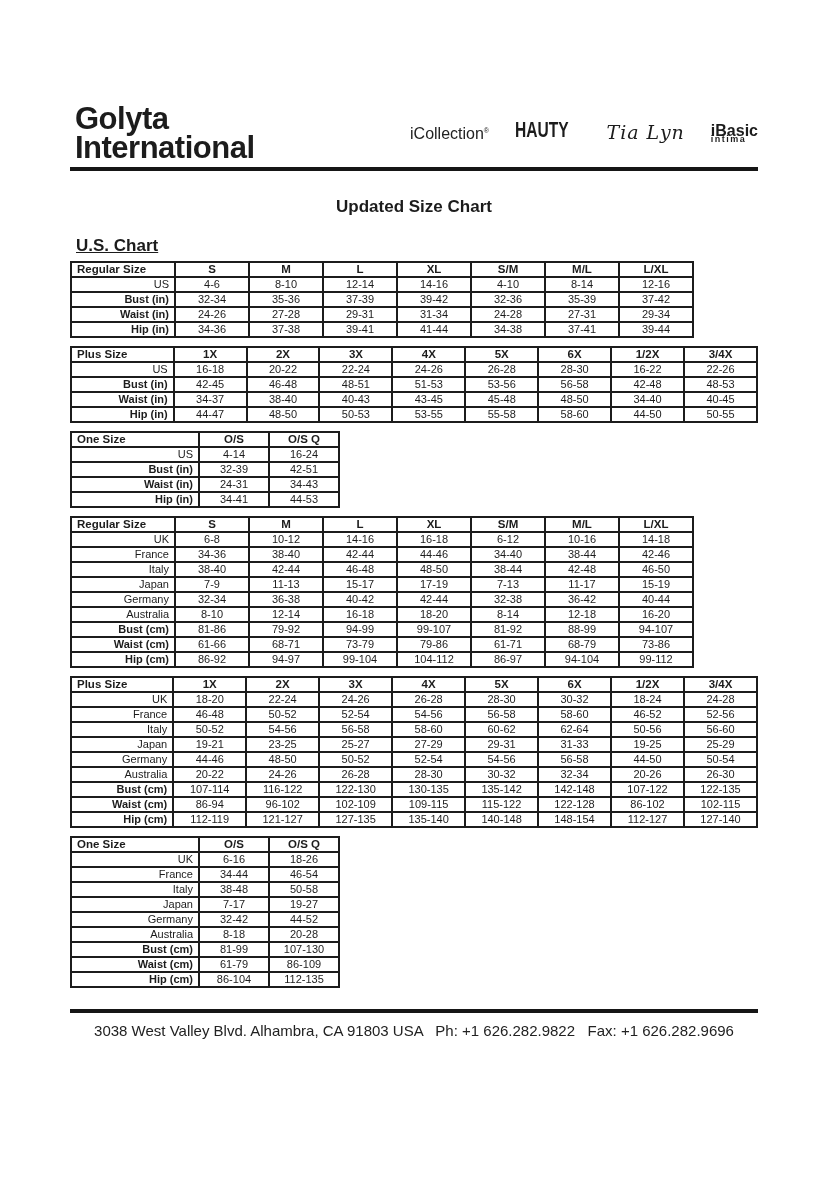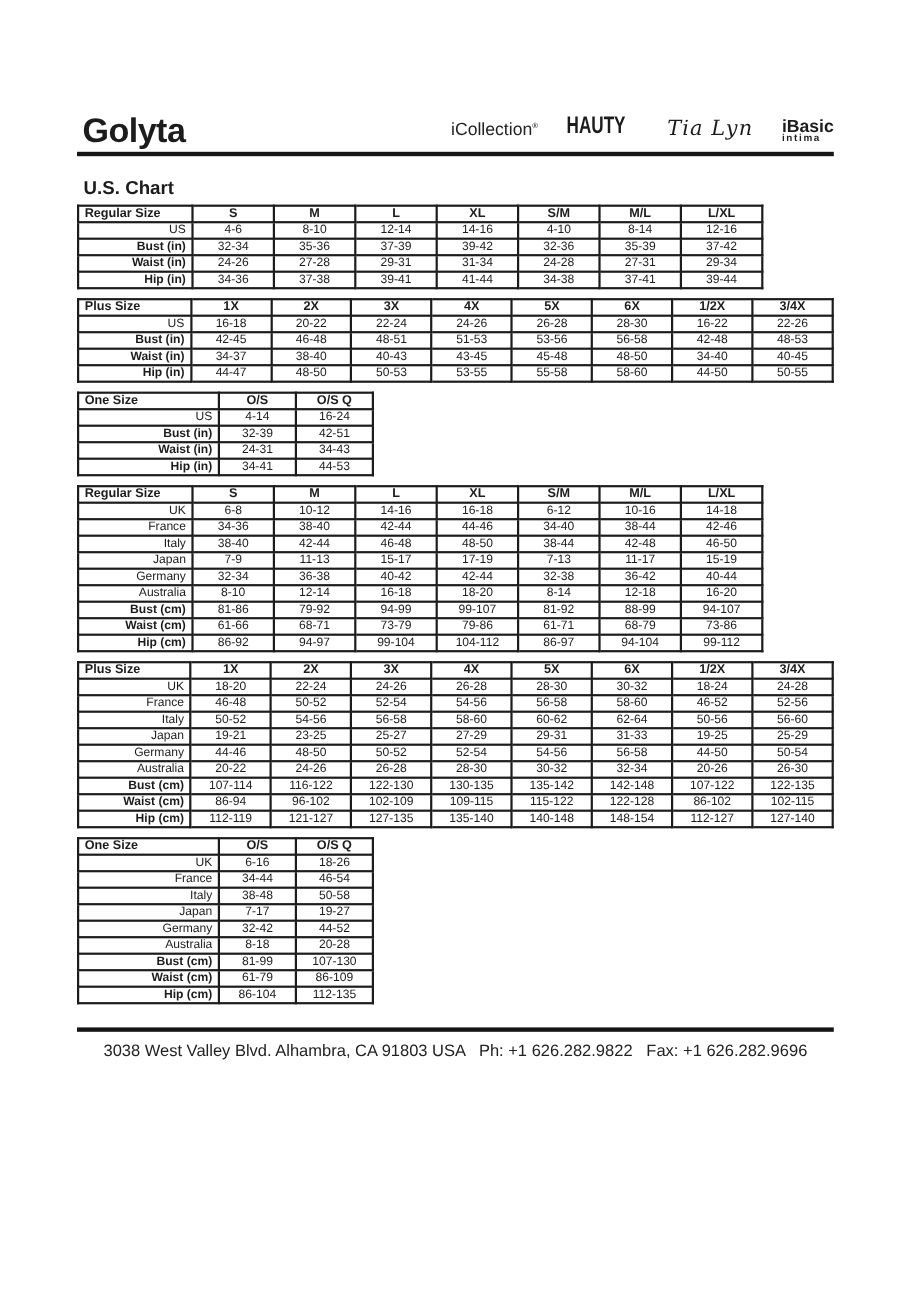--- a/index.html
+++ b/index.html
@@ -38,21 +38,21 @@
   }
   .brand-ibasic { font-weight:700; line-height:0.72; text-align:left; }
   .brand-ibasic .main { font-size:16px; letter-spacing:0px; }
   .brand-ibasic .sub  { font-size:9px; letter-spacing:1.5px; display:block; }
   .rule { height:4px; background:#161616; margin-top:5px; }
   
   .doc-title {
     text-align:center; font-weight:700; font-size:17px; margin-top:26px;
   }
   .section-heading {
-    font-weight:700; font-size:17px; margin:16px 0 5px 6px;
+    font-weight:700; font-size:17px; margin:16px 0 5px 6px;text-decoration:underline;
   }
   .section-heading.first { margin-top:19px; }
   
   table {
     border-collapse:collapse; table-layout:fixed;
     margin-bottom:8px; border:2px solid #a3a3a3;
   }
   th, td {
     border:2px solid #1c1c1c;
     font-size:11px; line-height:11.5px;
@@ -77,33 +77,35 @@
   }
 </style>
 </head>
 <body>
 
 <div class="page">
 
   <div class="masthead">
     <div class="logo">
       <div>Golyta</div>
+      <div>International</div>
     </div>
     <div class="brands">
       <span class="brand-icollection"><span>iCollection</span><sup>®</sup></span>
       <span class="brand-hauty">HAUTY</span>
       <span class="brand-tialyn">Tia Lyn</span>
       <span class="brand-ibasic">
         <span class="main">iBasic</span>
         <span class="sub">intima</span>
       </span>
     </div>
   </div>
   <div class="rule"></div>
 
+  <div class="doc-title">Updated Size Chart</div>
 
   <div class="section-heading first">U.S. Chart</div>
   <table class="cols7">
       <thead>
         <tr>
           <th class="corner">Regular Size</th>
           <th class="col">S</th>
           <th class="col">M</th>
           <th class="col">L</th>
           <th class="col">XL</th>

